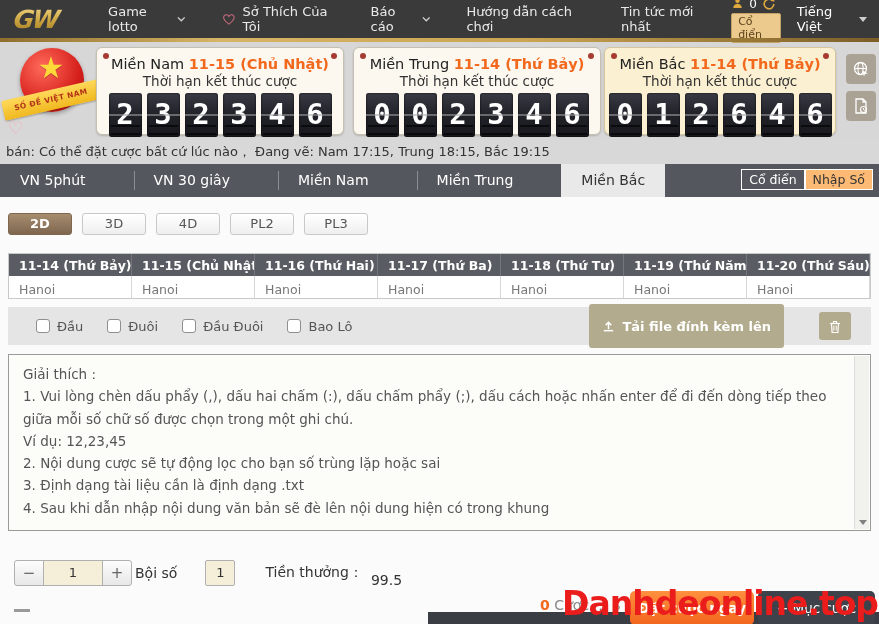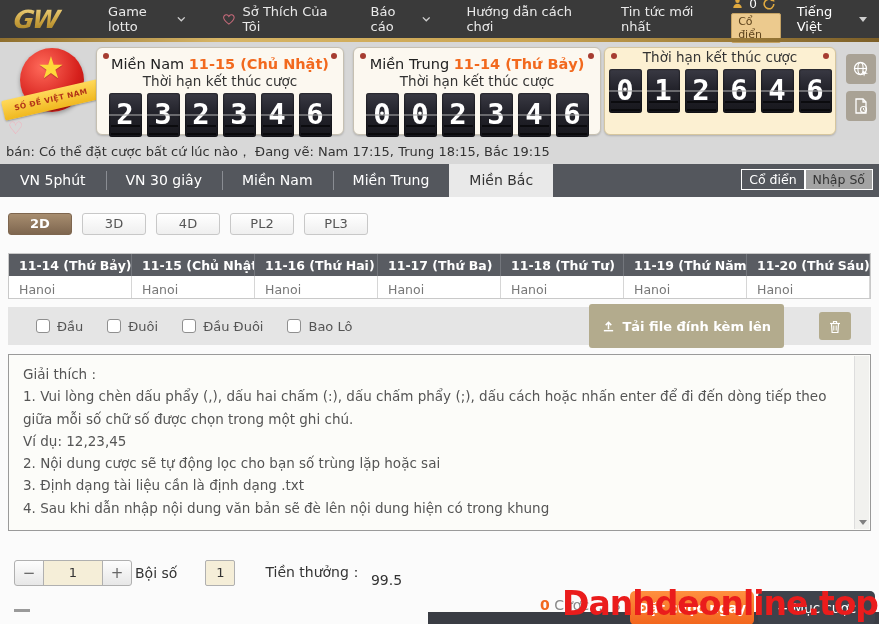--- a/index.html
+++ b/index.html
@@ -44,28 +44,28 @@
   .digit { position:relative; width:33px; height:44px; border-radius:3px; background:linear-gradient(180deg,#3a3a44,#23232b 45%,#17171d); color:#fff; font-family:"DejaVu Sans Mono",monospace; font-weight:bold; font-size:29px; line-height:42px; text-align:center; box-shadow:inset 0 0 2px #000; }
   .digit::after { content:""; position:absolute; left:0; right:0; top:47%; height:2px; background:rgba(165,165,165,.55); }
   .digit::before { content:""; position:absolute; left:2px; right:2px; bottom:2px; height:6px; border-top:2px solid rgba(0,0,0,.6); border-bottom:2px solid rgba(0,0,0,.6); }
   .side-icons { position:absolute; right:3px; top:12px; display:flex; flex-direction:column; gap:7px; }
   .side-btn { width:30px; height:30px; border-radius:4px; background:#a9a295; display:flex; align-items:center; justify-content:center; cursor:pointer; }
 
   
   .info-line { position:absolute; top:140px; left:6px; right:6px; height:24px; line-height:24px; font-size:13px; color:#333; }
 
   
-  .rtabs { position:absolute; top:164px; left:0; right:0; height:33px; background:#54575d; display:flex; }
+  .rtabs { position:absolute; top:164px; left:0; right:0; height:33px; background:#54575d; display:flex;gap:28px; }
   .rtab { position:relative; padding:0 20px; line-height:33px; font-size:14px; color:#fff; cursor:pointer; }
   .rtab + .rtab::before { content:""; position:absolute; left:0; top:7px; bottom:7px; width:1px; background:#8a8d93; }
   .rtab.active { background:#e9e9e9; color:#333; }
   .rtab.active::before { display:none; }
   .rtabs-right { position:absolute; right:6px; top:5px; display:flex; }
   .toggle-classic { border:1px solid #fff; color:#fff; font-size:12.5px; padding:2px 7px; cursor:pointer; }
-  .toggle-input { background:#a3a3a3; border:1px solid #fff; color:#333; font-size:12.5px; padding:2px 7px; cursor:pointer; }
+  .toggle-input { background:#fdba74; border:1px solid #fff; color:#333; font-size:12.5px; padding:2px 7px; cursor:pointer; }
 
   
   .content { position:absolute; top:197px; left:0; right:0; bottom:0; background:#fbfbfb; }
   .gtabs { position:absolute; top:16px; left:8px; display:flex; gap:10px; }
   .gtab { width:64px; height:22px; line-height:20px; text-align:center; font-size:13px; color:#555; background:linear-gradient(#fff,#efefef); border:1px solid #c8c8c8; border-radius:3px; cursor:pointer; }
   .gtab.active { background:linear-gradient(#a78d6f,#7e664f); color:#fff; border-color:#7e664f; font-weight:bold; }
 
   .schedule { position:absolute; top:56px; left:8px; right:8px; display:grid; grid-template-columns:repeat(7,1fr); border:1px solid #c9c9c9; }
   .sc-head { background:#595c62; color:#fff; font-size:12.5px; font-weight:bold; padding:4px 10px; height:22px; border-right:1px solid #73767c; white-space:nowrap; overflow:hidden; }
   .sc-head:last-of-type { border-right:none; }
@@ -189,20 +189,24 @@
         <span class="digit">0</span>
         <span class="digit">0</span>
         <span class="digit">2</span>
         <span class="digit">3</span>
         <span class="digit">4</span>
         <span class="digit">6</span>
       </div>
     </div>
 
     <div class="panel p2 hl">
+      <div class="panel-title">
+        <span>Miền Bắc</span>
+        <span class="panel-date">11-14 (Thứ Bảy)</span>
+      </div>
       <div class="panel-sub">Thời hạn kết thúc cược</div>
       <div class="digits">
         <span class="digit">0</span>
         <span class="digit">1</span>
         <span class="digit">2</span>
         <span class="digit">6</span>
         <span class="digit">4</span>
         <span class="digit">6</span>
       </div>
     </div>

